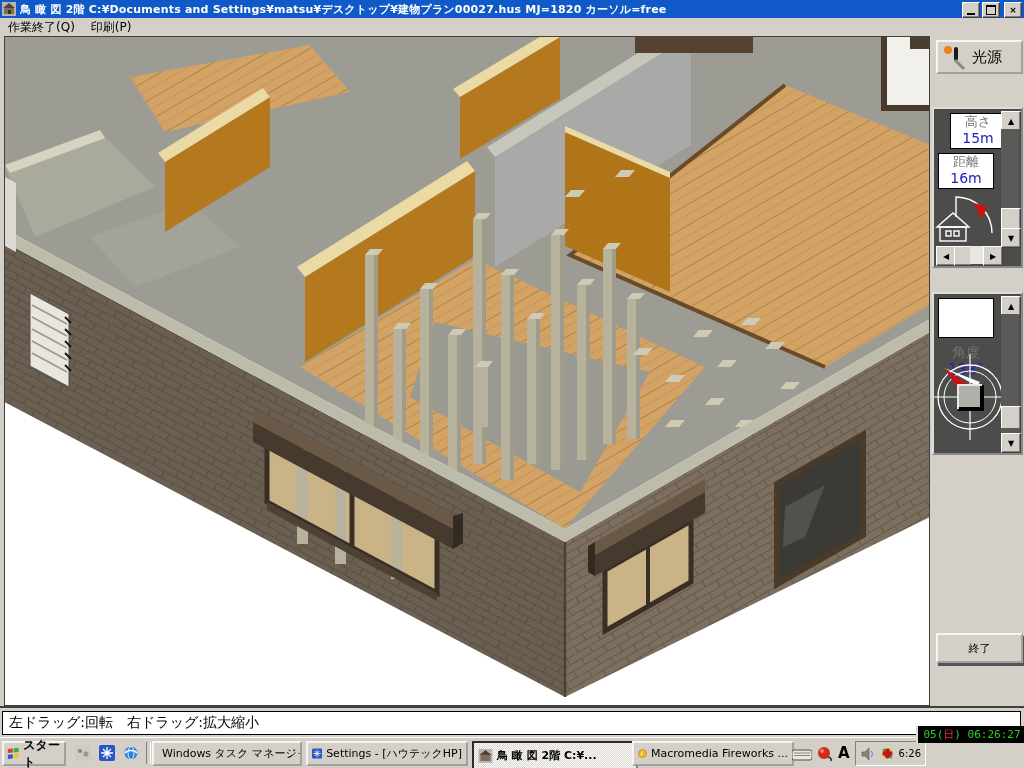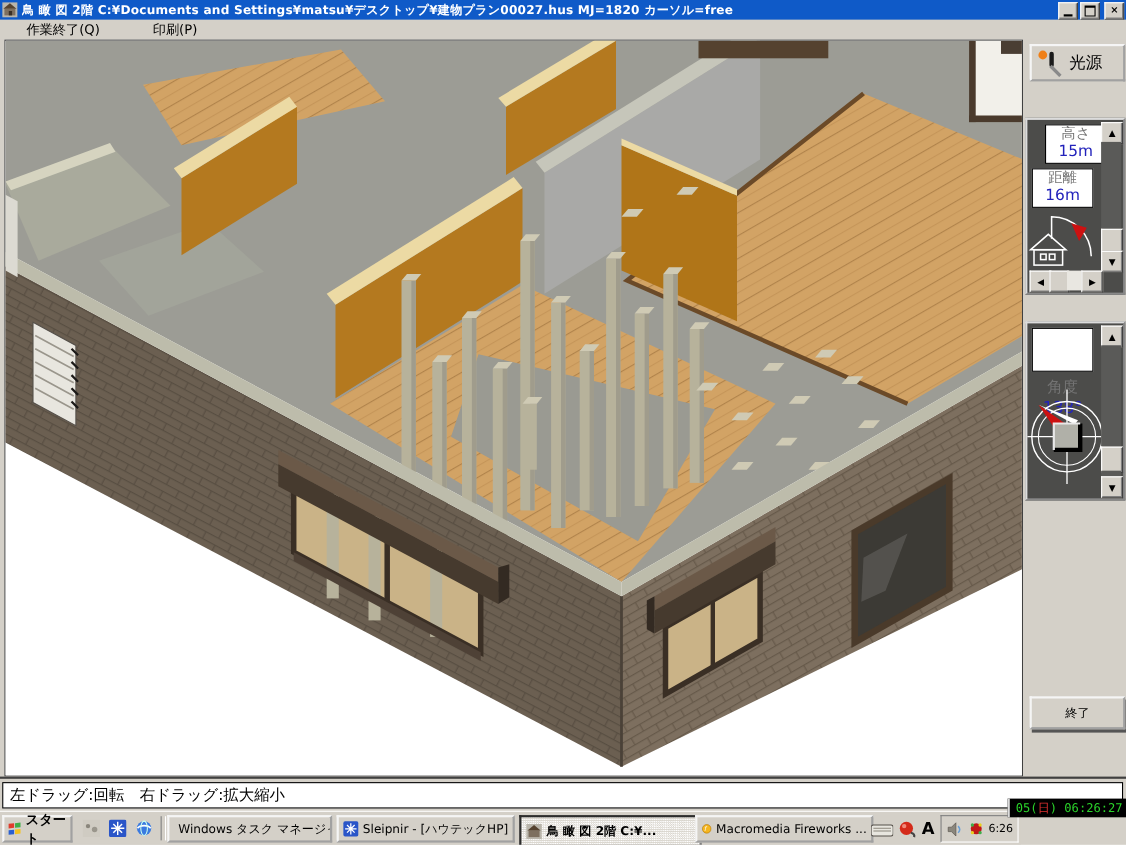--- a/index.html
+++ b/index.html
@@ -13,21 +13,21 @@
   .titlebar .ttext{font-size:11px;font-weight:bold;white-space:nowrap;overflow:hidden;letter-spacing:0.2px;}
   .winbtns{position:absolute;right:2px;top:2px;display:flex;gap:2px;}
   .wbtn{width:16px;height:14px;background:#d4d0c8;border:1px solid;border-color:#fff #404040 #404040 #fff;
         box-shadow:inset -1px -1px 0 #808080;display:flex;align-items:center;justify-content:center;
         font-size:9px;line-height:9px;color:#000;font-weight:bold;}
   .wbtn .minbar{width:8px;height:2px;background:#000;margin-top:8px;}
   .wbtn .restsq{width:8px;height:7px;border:1px solid #000;border-top:2px solid #000;}
   
   .menubar{left:0;top:18px;width:1024px;height:18px;background:#d4d0c8;display:flex;align-items:center;
            font-size:12px;color:#000;}
-  .menuitem{padding:1px 24px;}
+  .menuitem{padding:1px 8px;}
   
   .canvas{left:4px;top:36px;width:926px;height:670px;background:#fff;border:1px solid #404040;box-sizing:border-box;}
   
   .btn3d{background:#d4d0c8;border:2px outset #f5f5f5;box-sizing:border-box;cursor:default;}
   .lightbtn{left:936px;top:40px;width:87px;height:34px;display:flex;align-items:center;gap:6px;
             font-size:15px;color:#000;padding-left:4px;}
   .exitbtn{left:936px;top:633px;width:87px;height:30px;display:flex;align-items:center;justify-content:center;
            font-size:11px;box-shadow:2px 3px 0 #555;}
   .dpanel{background:#4c4c4a;border:2px outset #dcdcdc;box-sizing:border-box;}
   .p1{left:932px;top:107px;width:91px;height:161px;}
@@ -407,21 +407,21 @@
       <rect x="3" y="3" width="8" height="5" fill="#7ad0e8"></rect>
       <rect x="4" y="11" width="6" height="2" fill="#9a968c"></rect>
     </svg>
     <span>Windows タスク マネージャ</span>
   </div>
   <div class="taskbtn btn3d" style="left:306px;width:162px;">
     <svg width="15" height="15" viewBox="0 0 16 16">
       <rect width="16" height="16" rx="2" fill="#2a55c8"></rect>
       <path d="M8 2V14 M2 8H14 M4 4L12 12 M12 4L4 12" stroke="#fff" stroke-width="1.3"></path>
     </svg>
-    <span>Sleipnir - [ハウテックHP]</span>
+    <span>Settings - [ハウテックHP]</span>
   </div>
   <div class="taskbtn active" style="left:472px;width:154px;">
     <svg width="15" height="14" viewBox="0 0 14 14">
       <rect width="14" height="14" fill="#b9b5ab"></rect>
         <rect x="2" y="6" width="10" height="6" fill="#7d6f5f"></rect>
       <polygon points="1,6 7,1 13,6" fill="#55422f"></polygon>
     </svg>
     <span>鳥 瞰 図  2階  C:¥...</span>
   </div>
   <div class="taskbtn btn3d" style="left:632px;width:162px;">

